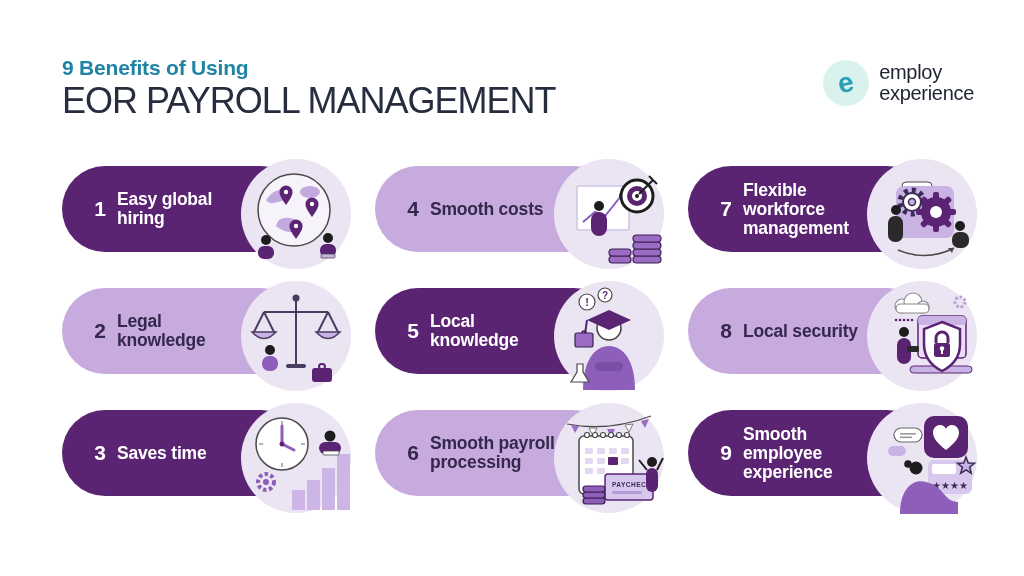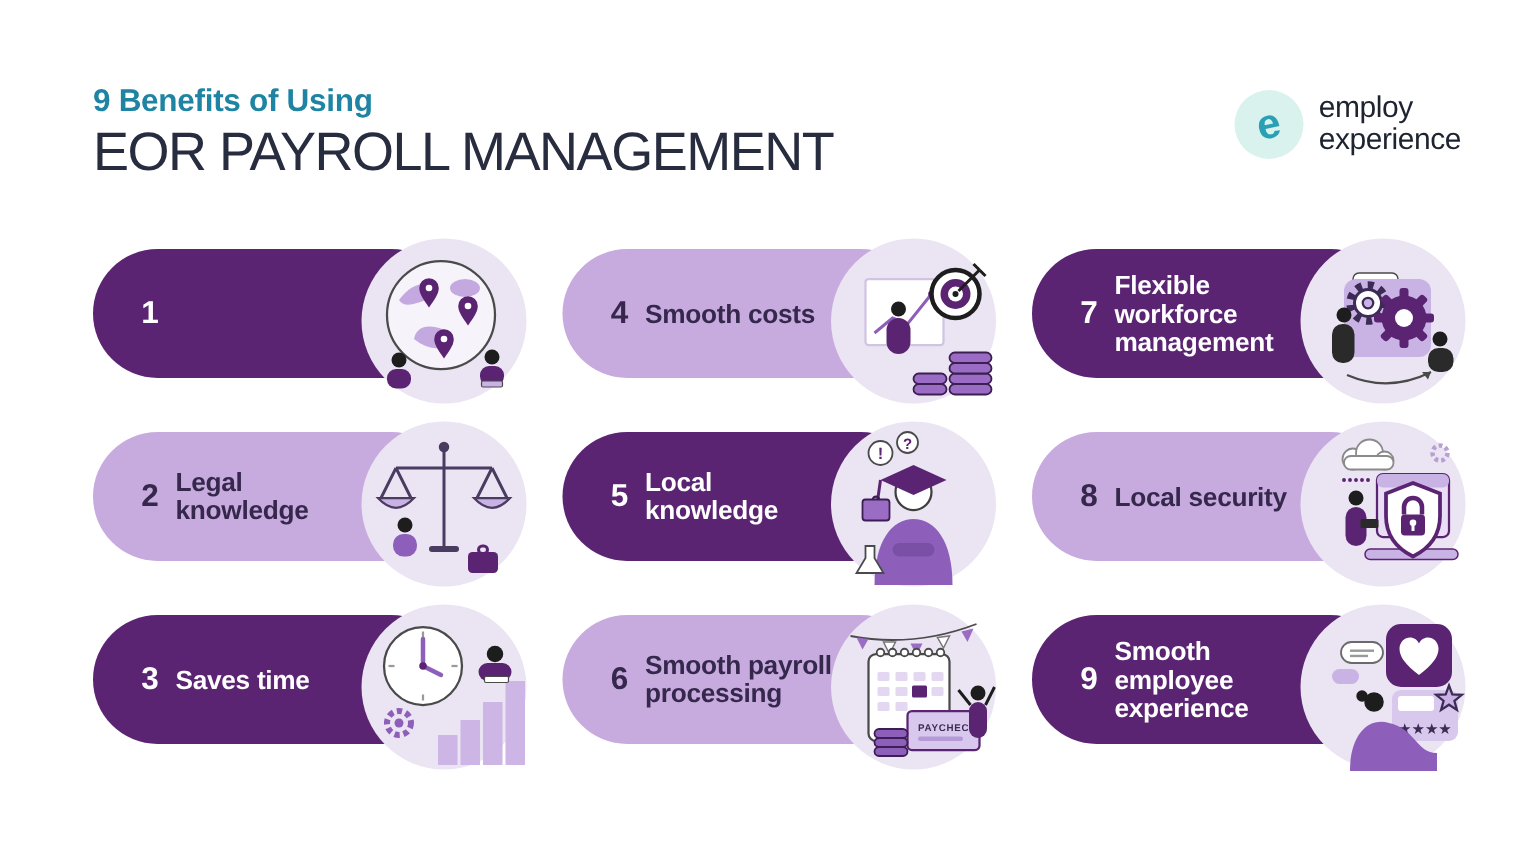--- a/index.html
+++ b/index.html
@@ -60,20 +60,22 @@
         <span>experience</span>
       </span>
     </div>
   </div>
 
   <div class="grid">
 
     <div class="cell">
       <div class="pill dark">
         <span class="num">1</span>
+        <span class="label">Easy global
+hiring</span>
       </div>
       <div class="illus">
         <svg viewBox="0 0 120 120">
           <circle cx="60" cy="60" r="55" fill="var(--illus-blob)"></circle>
           <circle cx="58" cy="56" r="36" fill="#f7f3fb" stroke="#4a4a4a" stroke-width="1.5"></circle>
           <path d="M30 46 q10 -14 24 -10 q-2 10 -12 12 q-9 3 -12 -2 z" fill="#c3a9e0"></path>
           <ellipse cx="74" cy="38" rx="10" ry="6" fill="#c3a9e0"></ellipse>
           <path d="M40 72 q12 10 26 4 q0 -10 -12 -12 q-12 -2 -14 8 z" fill="#c3a9e0"></path>
           <g transform="translate(50,42)">
               <path d="M0 9 C-5 2 -6.5 -1 -6.5 -4 A6.5 6.5 0 1 1 6.5 -4 C6.5 -1 5 2 0 9 Z" fill="#5b2473"></path>

